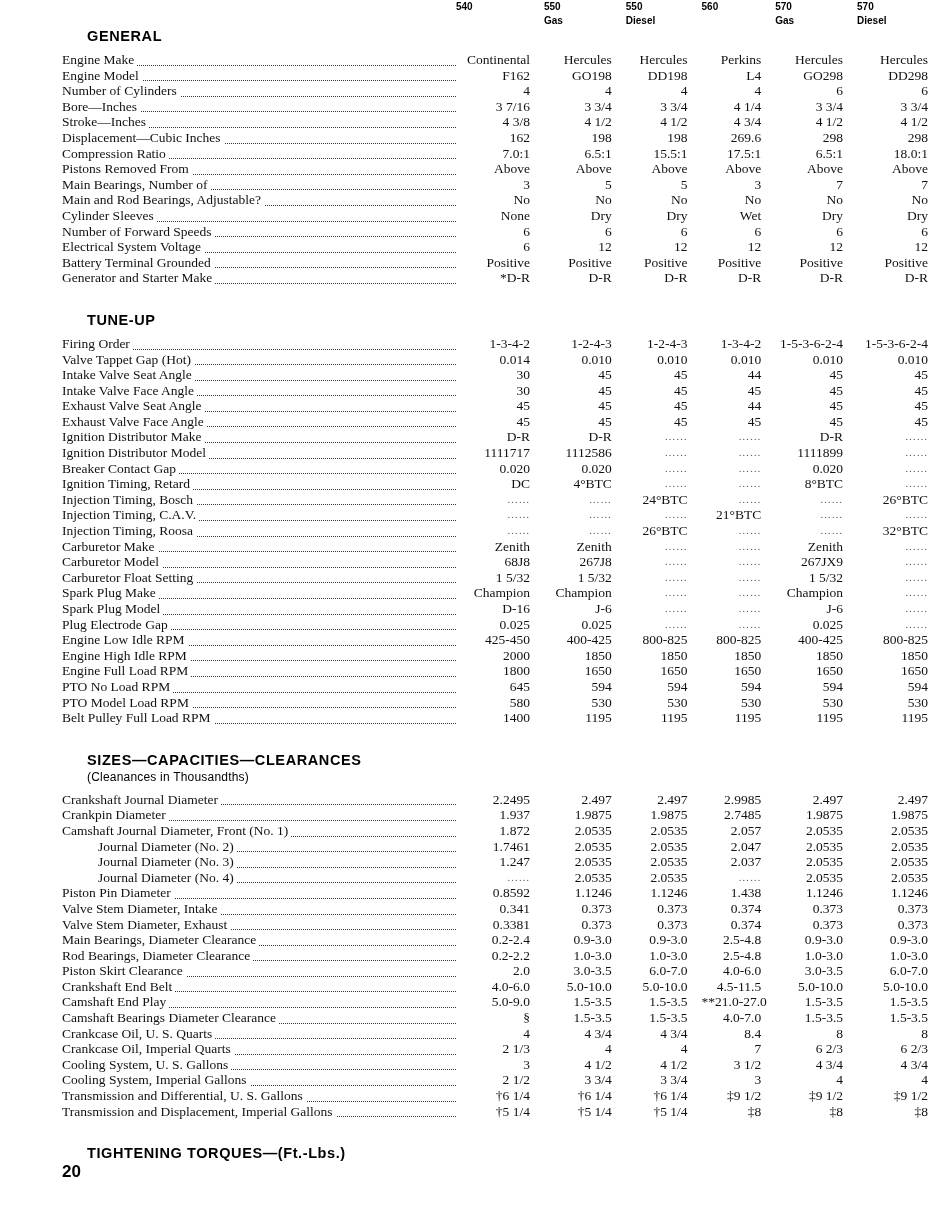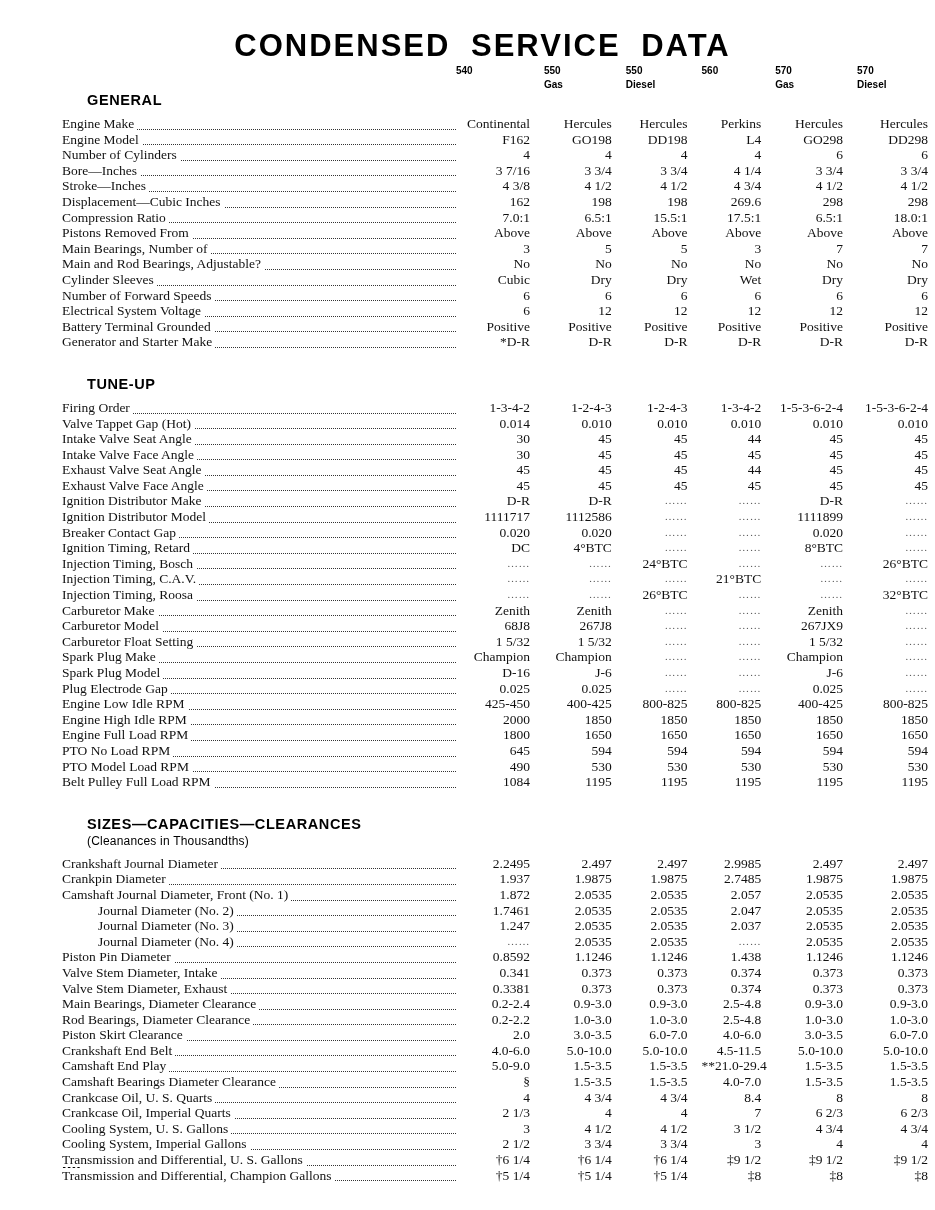--- a/index.html
+++ b/index.html
@@ -132,21 +132,20 @@
     font-weight: bold;
     font-size: 17px;
     color: #000;
   }
 </style>
 </head>
 <body>
 
 <div class="page">
 
-  <h1 class="doc-title">CONDENSED SERVICE DATA</h1>
 
   <table class="spec">
     <colgroup>
       <col class="c-label">
         <col class="c-v0">
         <col class="c-v1">
         <col class="c-v2">
       <col class="c-v3">
         <col class="c-v4">
         <col class="c-v5">
@@ -270,21 +269,21 @@
           <td class="rlabel"><span class="leader"></span><span class="lbl-text">Main and Rod Bearings, Adjustable?</span></td>
           <td class="val">No</td>
           <td class="val">No</td>
           <td class="val">No</td>
           <td class="val">No</td>
           <td class="val">No</td>
           <td class="val">No</td>
         </tr>
         <tr class="data-row">
           <td class="rlabel"><span class="leader"></span><span class="lbl-text">Cylinder Sleeves</span></td>
-          <td class="val">Cubic</td>
+          <td class="val">None</td>
           <td class="val">Dry</td>
           <td class="val">Dry</td>
           <td class="val">Wet</td>
           <td class="val">Dry</td>
           <td class="val">Dry</td>
         </tr>
         <tr class="data-row">
           <td class="rlabel"><span class="leader"></span><span class="lbl-text">Number of Forward Speeds</span></td>
           <td class="val">6</td>
           <td class="val">6</td>
@@ -531,30 +530,30 @@
           <td class="rlabel"><span class="leader"></span><span class="lbl-text">PTO No Load RPM</span></td>
           <td class="val">645</td>
           <td class="val">594</td>
           <td class="val">594</td>
           <td class="val">594</td>
           <td class="val">594</td>
           <td class="val">594</td>
         </tr>
         <tr class="data-row">
           <td class="rlabel"><span class="leader"></span><span class="lbl-text">PTO Model Load RPM</span></td>
-          <td class="val">490</td>
+          <td class="val">580</td>
           <td class="val">530</td>
           <td class="val">530</td>
           <td class="val">530</td>
           <td class="val">530</td>
           <td class="val">530</td>
         </tr>
         <tr class="data-row">
           <td class="rlabel"><span class="leader"></span><span class="lbl-text">Belt Pulley Full Load RPM</span></td>
-          <td class="val">1084</td>
+          <td class="val">1400</td>
           <td class="val">1195</td>
           <td class="val">1195</td>
           <td class="val">1195</td>
           <td class="val">1195</td>
           <td class="val">1195</td>
         </tr>
         <tr class="spacer spacer-lg">
           <td colspan="7"></td>
         </tr>
         <tr class="section-row">
@@ -678,21 +677,21 @@
           <td class="val">5.0-10.0</td>
           <td class="val">4.5-11.5</td>
           <td class="val">5.0-10.0</td>
           <td class="val">5.0-10.0</td>
         </tr>
         <tr class="data-row">
           <td class="rlabel"><span class="leader"></span><span class="lbl-text">Camshaft End Play</span></td>
           <td class="val">5.0-9.0</td>
           <td class="val">1.5-3.5</td>
           <td class="val">1.5-3.5</td>
-          <td class="val">**21.0-29.4</td>
+          <td class="val">**21.0-27.0</td>
           <td class="val">1.5-3.5</td>
           <td class="val">1.5-3.5</td>
         </tr>
         <tr class="data-row">
           <td class="rlabel"><span class="leader"></span><span class="lbl-text">Camshaft Bearings Diameter Clearance</span></td>
           <td class="val">§</td>
           <td class="val">1.5-3.5</td>
           <td class="val">1.5-3.5</td>
           <td class="val">4.0-7.0</td>
           <td class="val">1.5-3.5</td>
@@ -737,21 +736,21 @@
         <tr class="data-row">
           <td class="rlabel"><span class="leader"></span><span class="lbl-text">Transmission and Differential, U. S. Gallons</span></td>
           <td class="val">†6 1/4</td>
           <td class="val">†6 1/4</td>
           <td class="val">†6 1/4</td>
           <td class="val">‡9 1/2</td>
           <td class="val">‡9 1/2</td>
           <td class="val">‡9 1/2</td>
         </tr>
         <tr class="data-row">
-          <td class="rlabel"><span class="leader"></span><span class="lbl-text">Transmission and Differential, Champion Gallons</span></td>
+          <td class="rlabel"><span class="leader"></span><span class="lbl-text">Transmission and Displacement, Imperial Gallons</span></td>
           <td class="val">†5 1/4</td>
           <td class="val">†5 1/4</td>
           <td class="val">†5 1/4</td>
           <td class="val">‡8</td>
           <td class="val">‡8</td>
           <td class="val">‡8</td>
         </tr>
         <tr class="spacer spacer-lg">
           <td colspan="7"></td>
         </tr>

